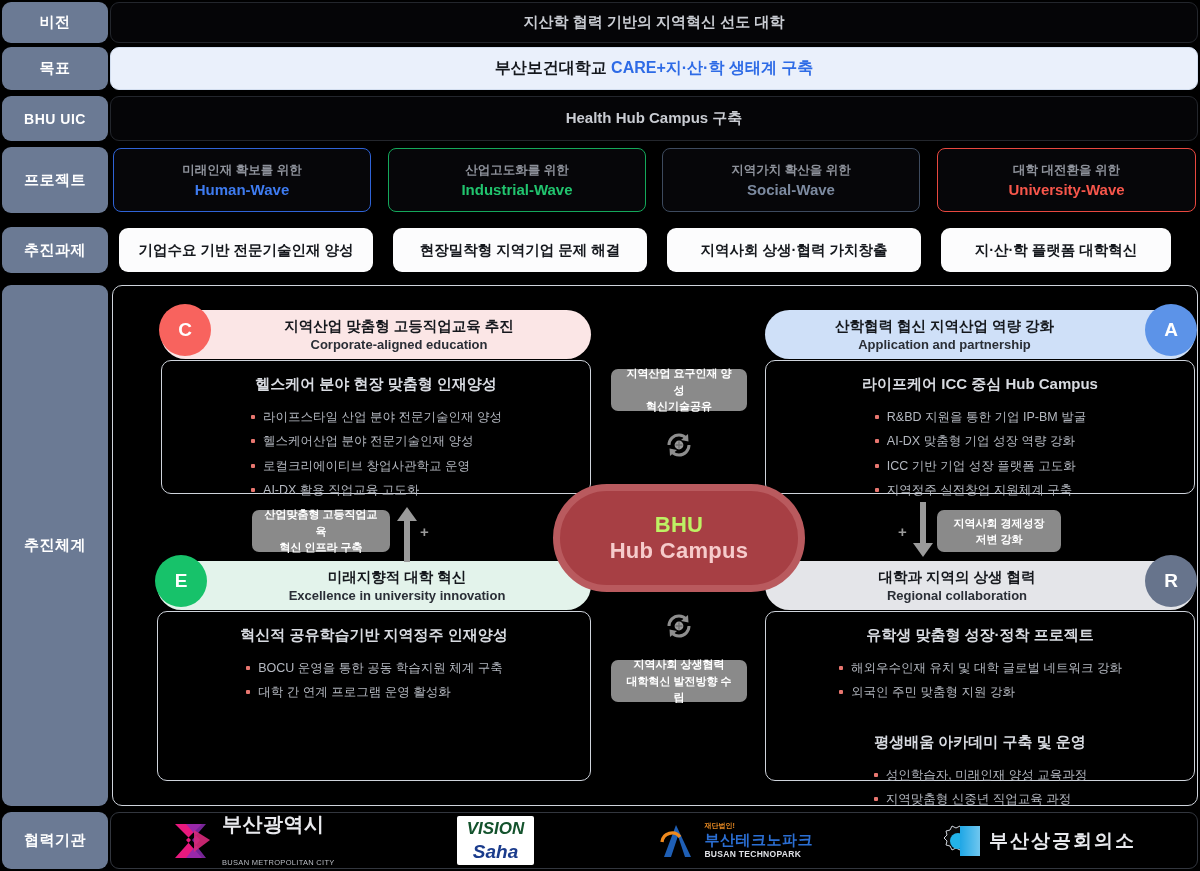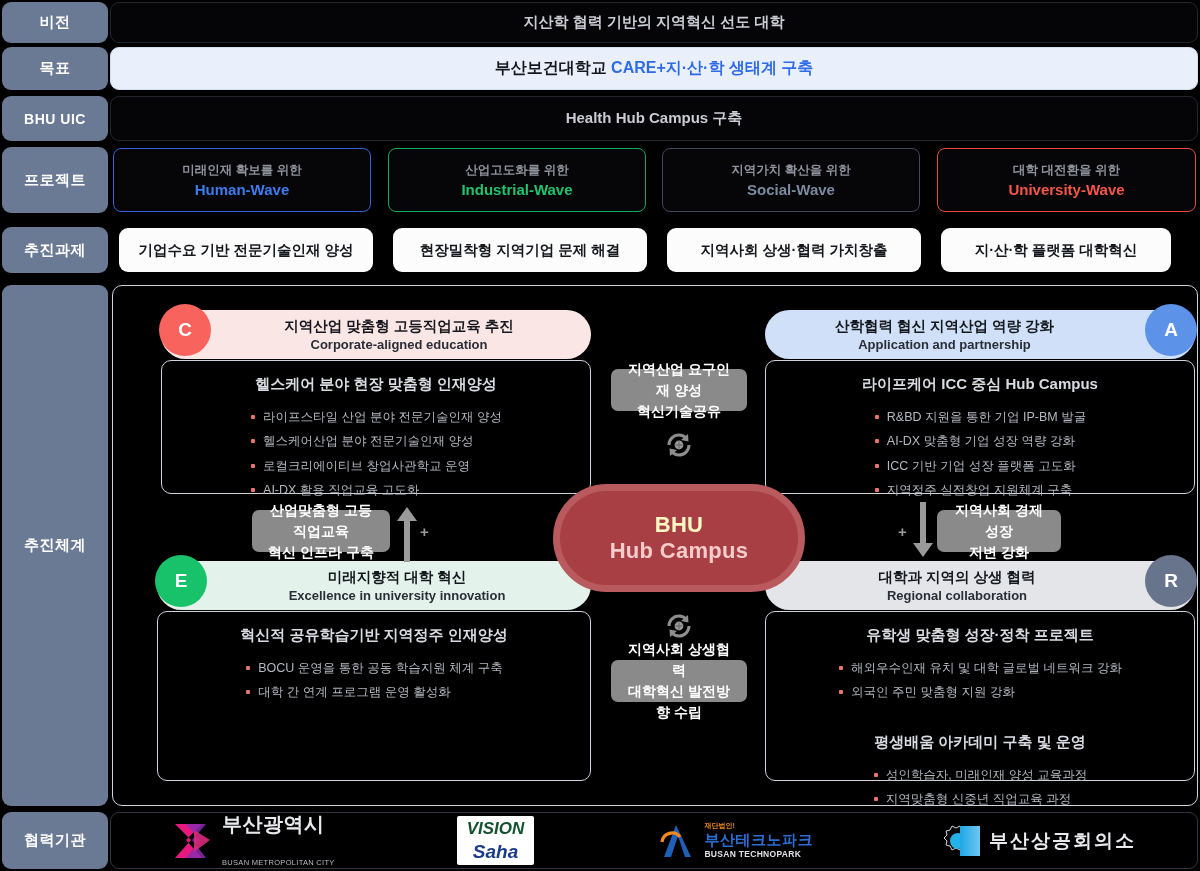--- a/index.html
+++ b/index.html
@@ -106,28 +106,28 @@
   }
   .qcard.center-list ul { width: fit-content; margin: 0 auto; }
 
   
   #hub {
     position: absolute; left: 553px; top: 484px; width: 252px; height: 108px;
     background: #A73F44; border: 7px solid #B95A5E; border-radius: 54px;
     display: flex; flex-direction: column; align-items: center; justify-content: center;
     z-index: 30;
   }
-  #hub .l1 { color: #fef9c3; font-size: 22px; font-weight: bold; letter-spacing: .3px; }
+  #hub .l1 { color: #bef264; font-size: 22px; font-weight: bold; letter-spacing: .3px; }
   #hub .l2 { color: #F6CBCB; font-size: 22px; font-weight: bold; letter-spacing: .3px; }
 
   
   .chip {
     position: absolute; background: #8A8A8A; border-radius: 7px;
     display: flex; flex-direction: column; align-items: center; justify-content: center;
-    color: #fff; font-size: 14px; font-weight: bold; line-height: 1.5;
+    color: #fff; font-size: 11px; font-weight: bold; line-height: 1.5;
     padding: 6px 12px; text-align: center; z-index: 20;
   }
 
   .cycle-icon { position: absolute; z-index: 20; }
   .arrow-v { position: absolute; z-index: 20; }
   .plus-mark {
     position: absolute; color: #9a9a9a; font-size: 15px;
     font-weight: bold; z-index: 20;
   }
 

